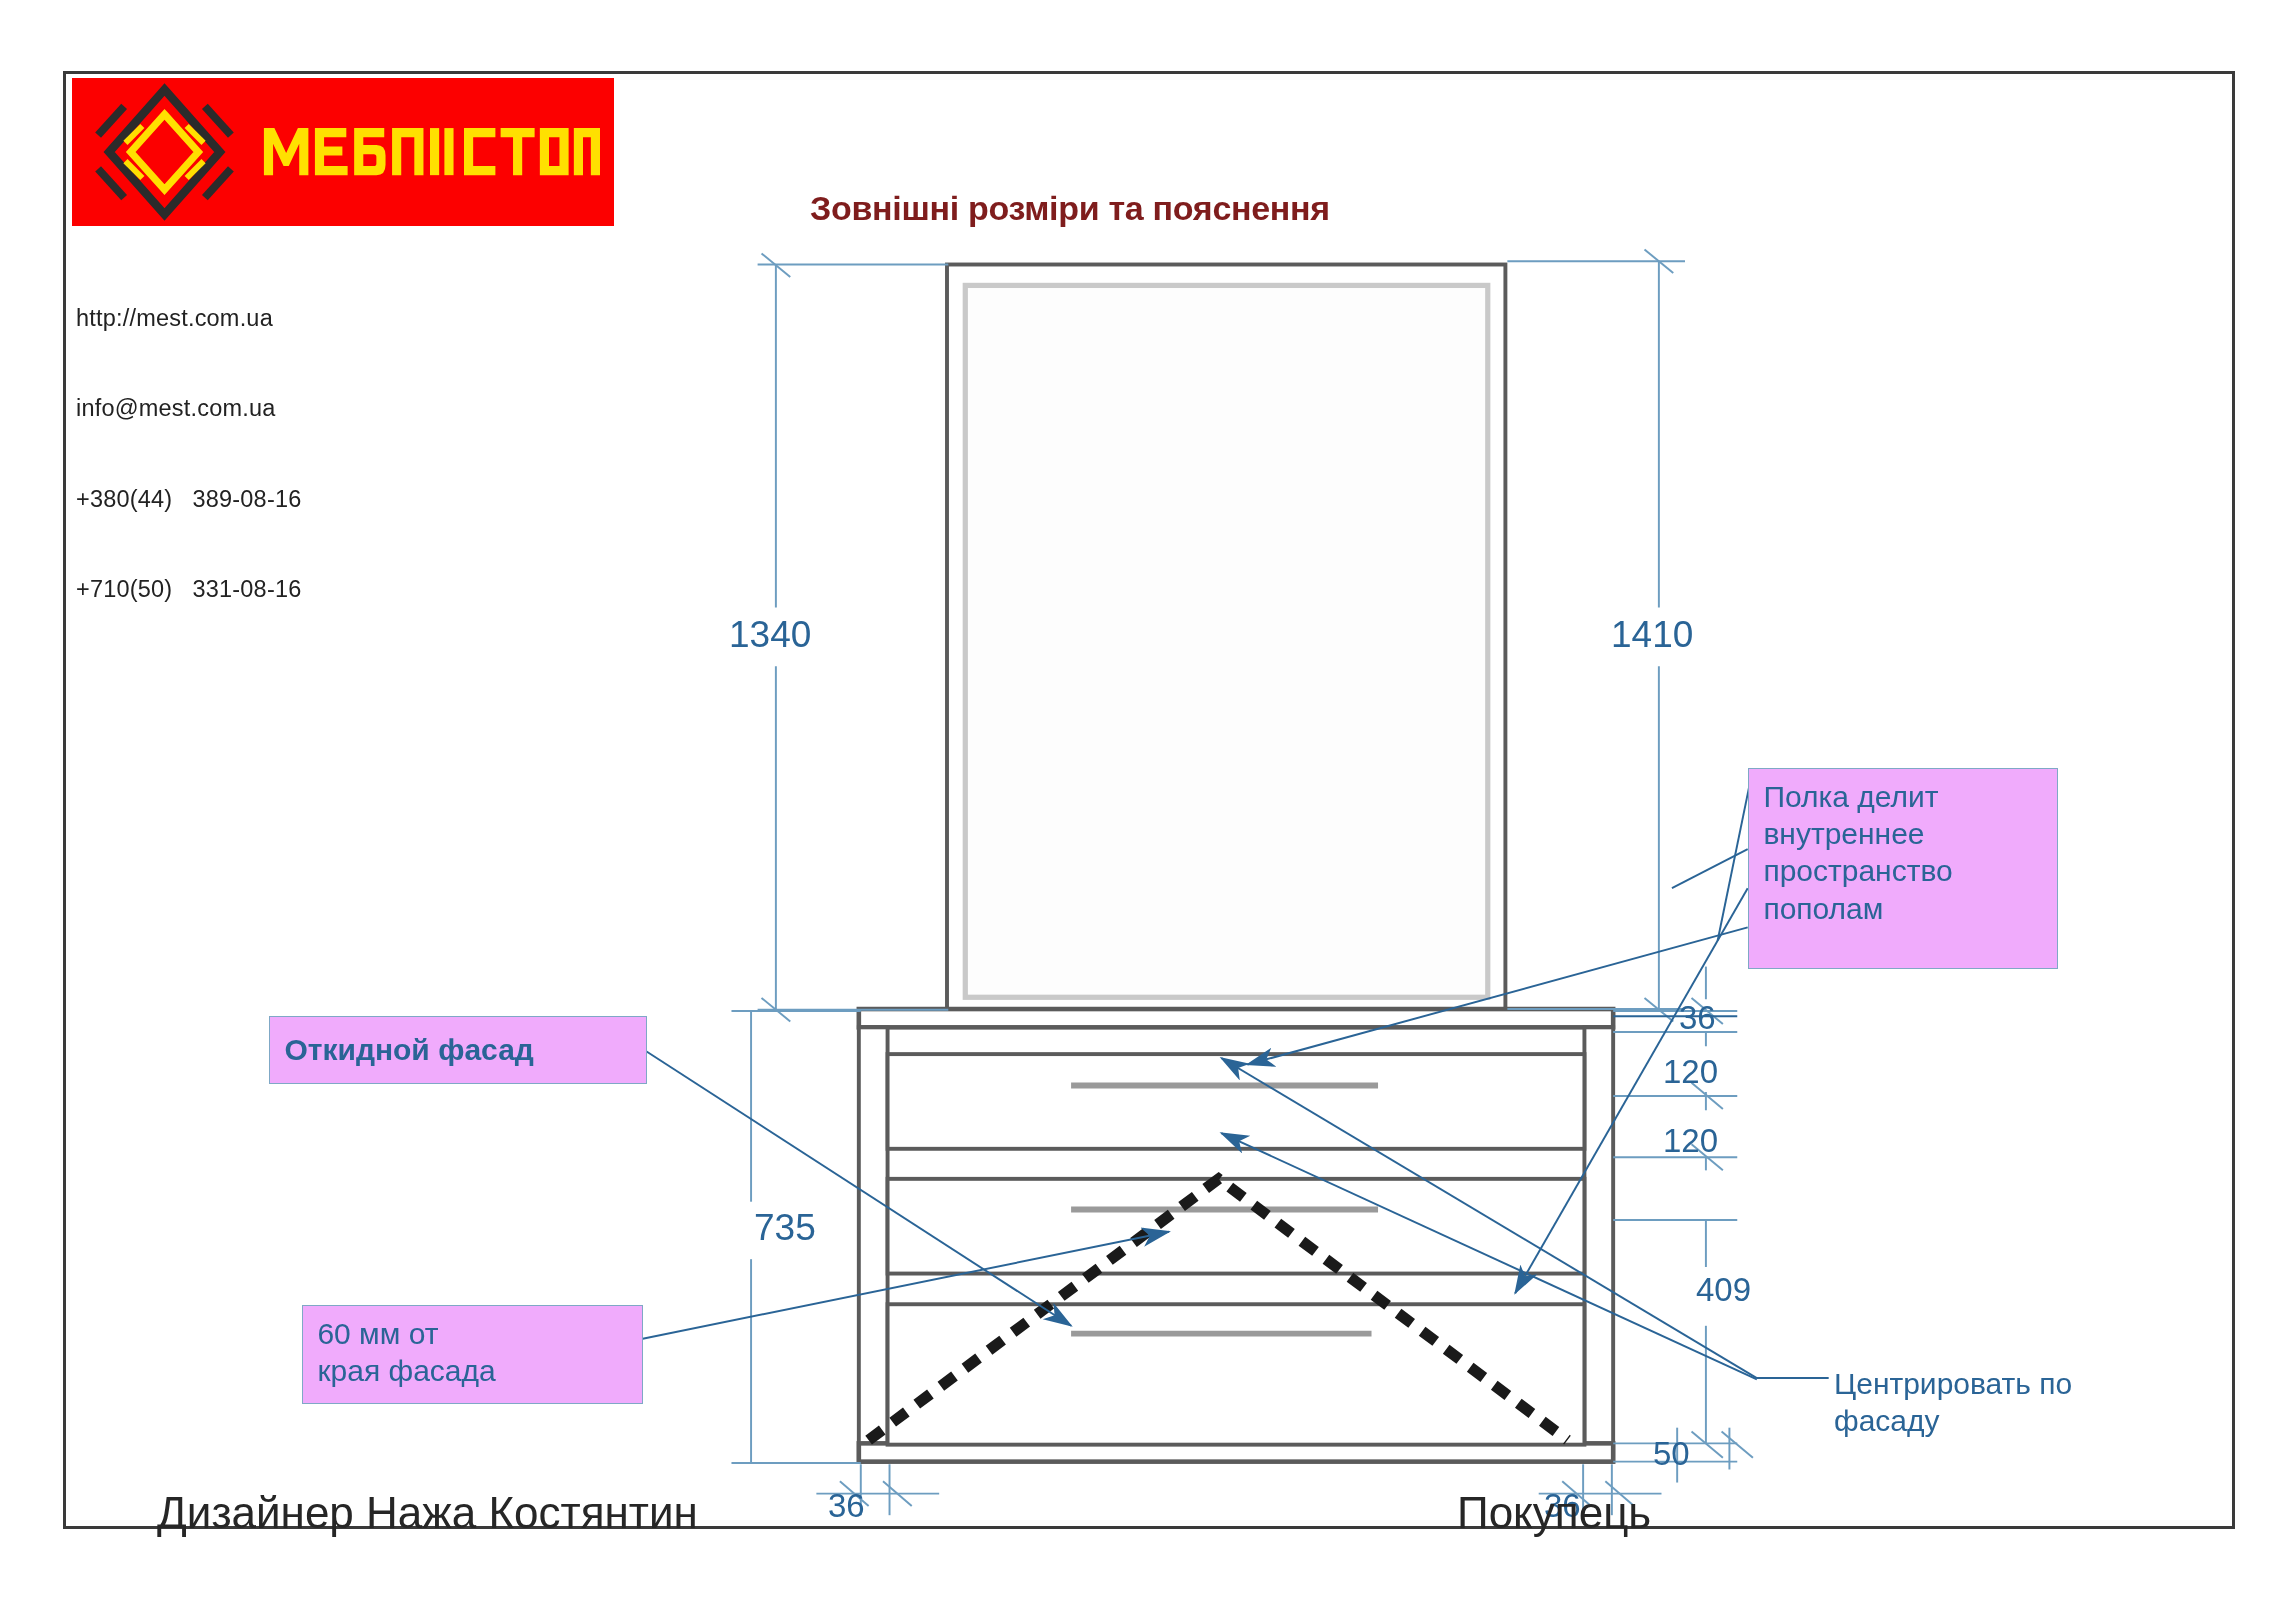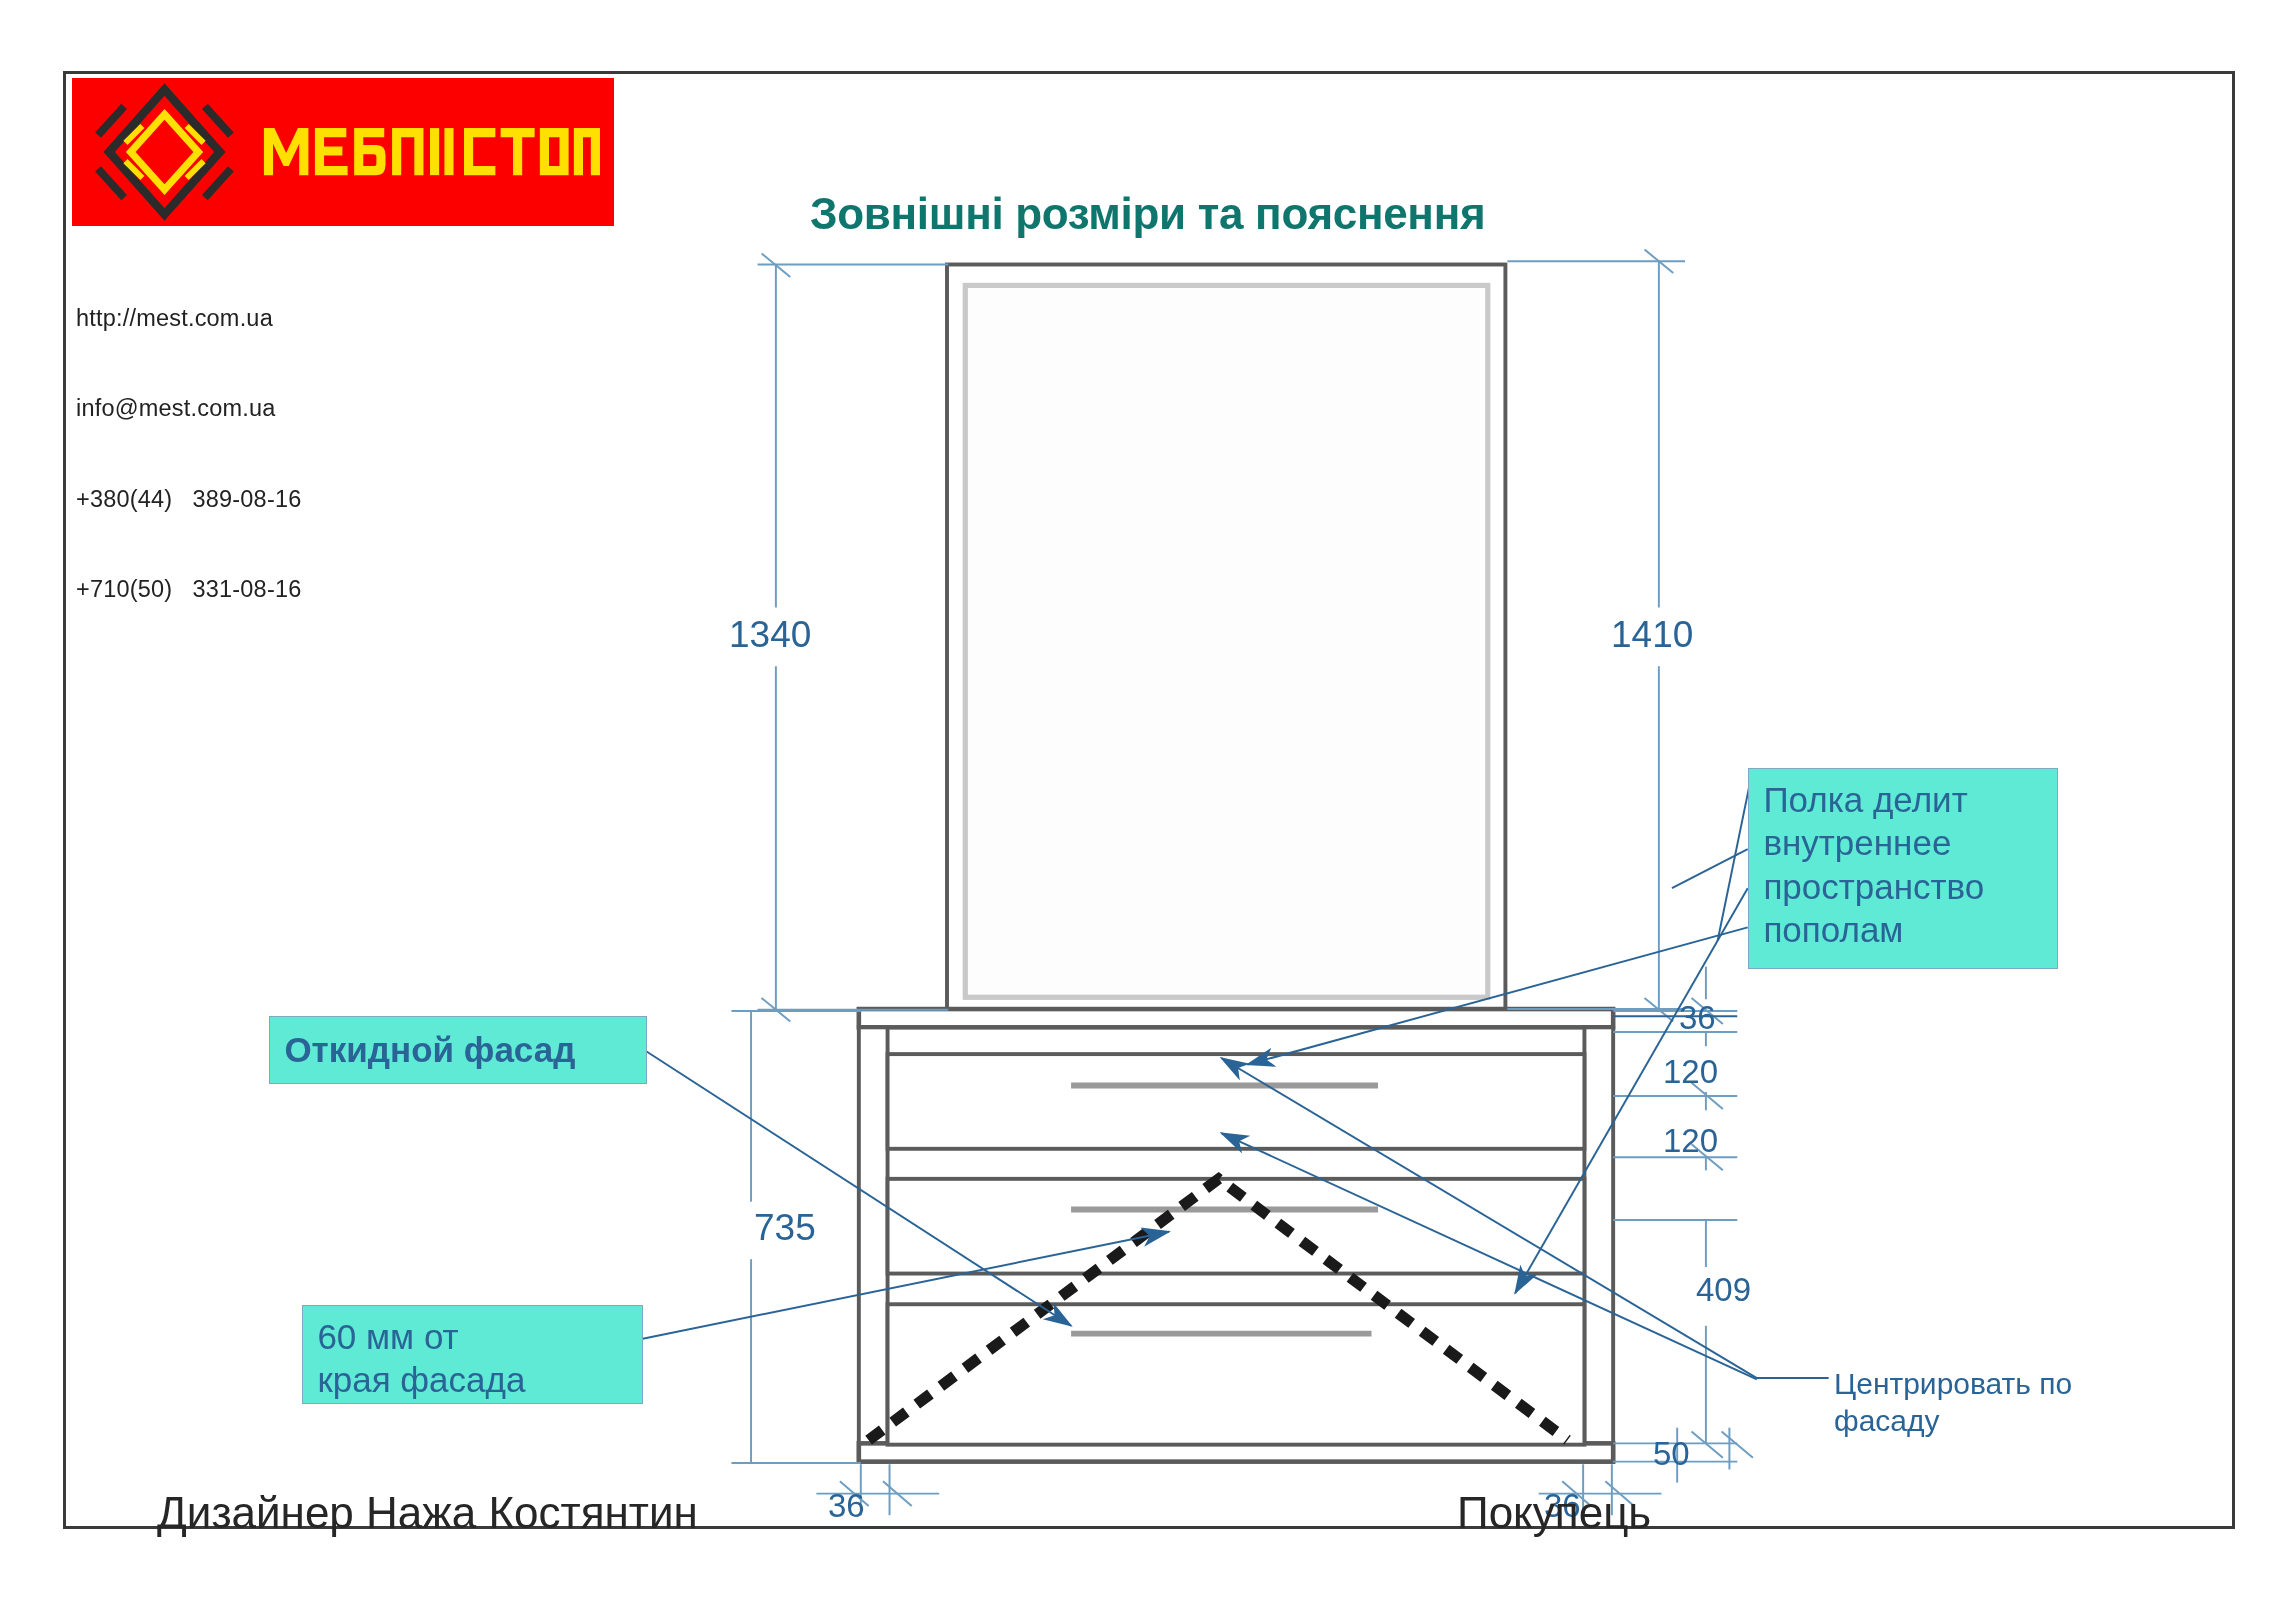--- a/index.html
+++ b/index.html
@@ -62,42 +62,42 @@
     line-height: 1.28;
     letter-spacing: 0.2px;
     white-space: pre;
   }
   .contact-line { display: block; }
   
   #drawing-title {
     position: absolute;
     left: 810px;
     top: 189px;
-    font-size: 44px;
+    font-size: 34px;
     font-weight: bold;
-    color: #0f766e;
+    color: #7f1d1d;
     letter-spacing: -0.3px;
     white-space: nowrap;
   }
   
   #furniture {
     position: absolute;
     left: 0;
     top: 0;
     width: 2295px;
     height: 1621px;
     pointer-events: none;
   }
   
   .callout {
     position: absolute;
     border: 1.3px solid #7fa8c6;
-    background: #5eead4;
+    background: #f0abfc;
     color: #2a6496;
-    font-size: 35px;
+    font-size: 30px;
     line-height: 1.24;
     padding: 9.1px 13px 10.5px 14.4px;
     box-sizing: border-box;
     white-space: pre-line;
   }
   #callout-shelf {
     left: 1748px;
     top: 768px;
     width: 310px;
     height: 201px;

